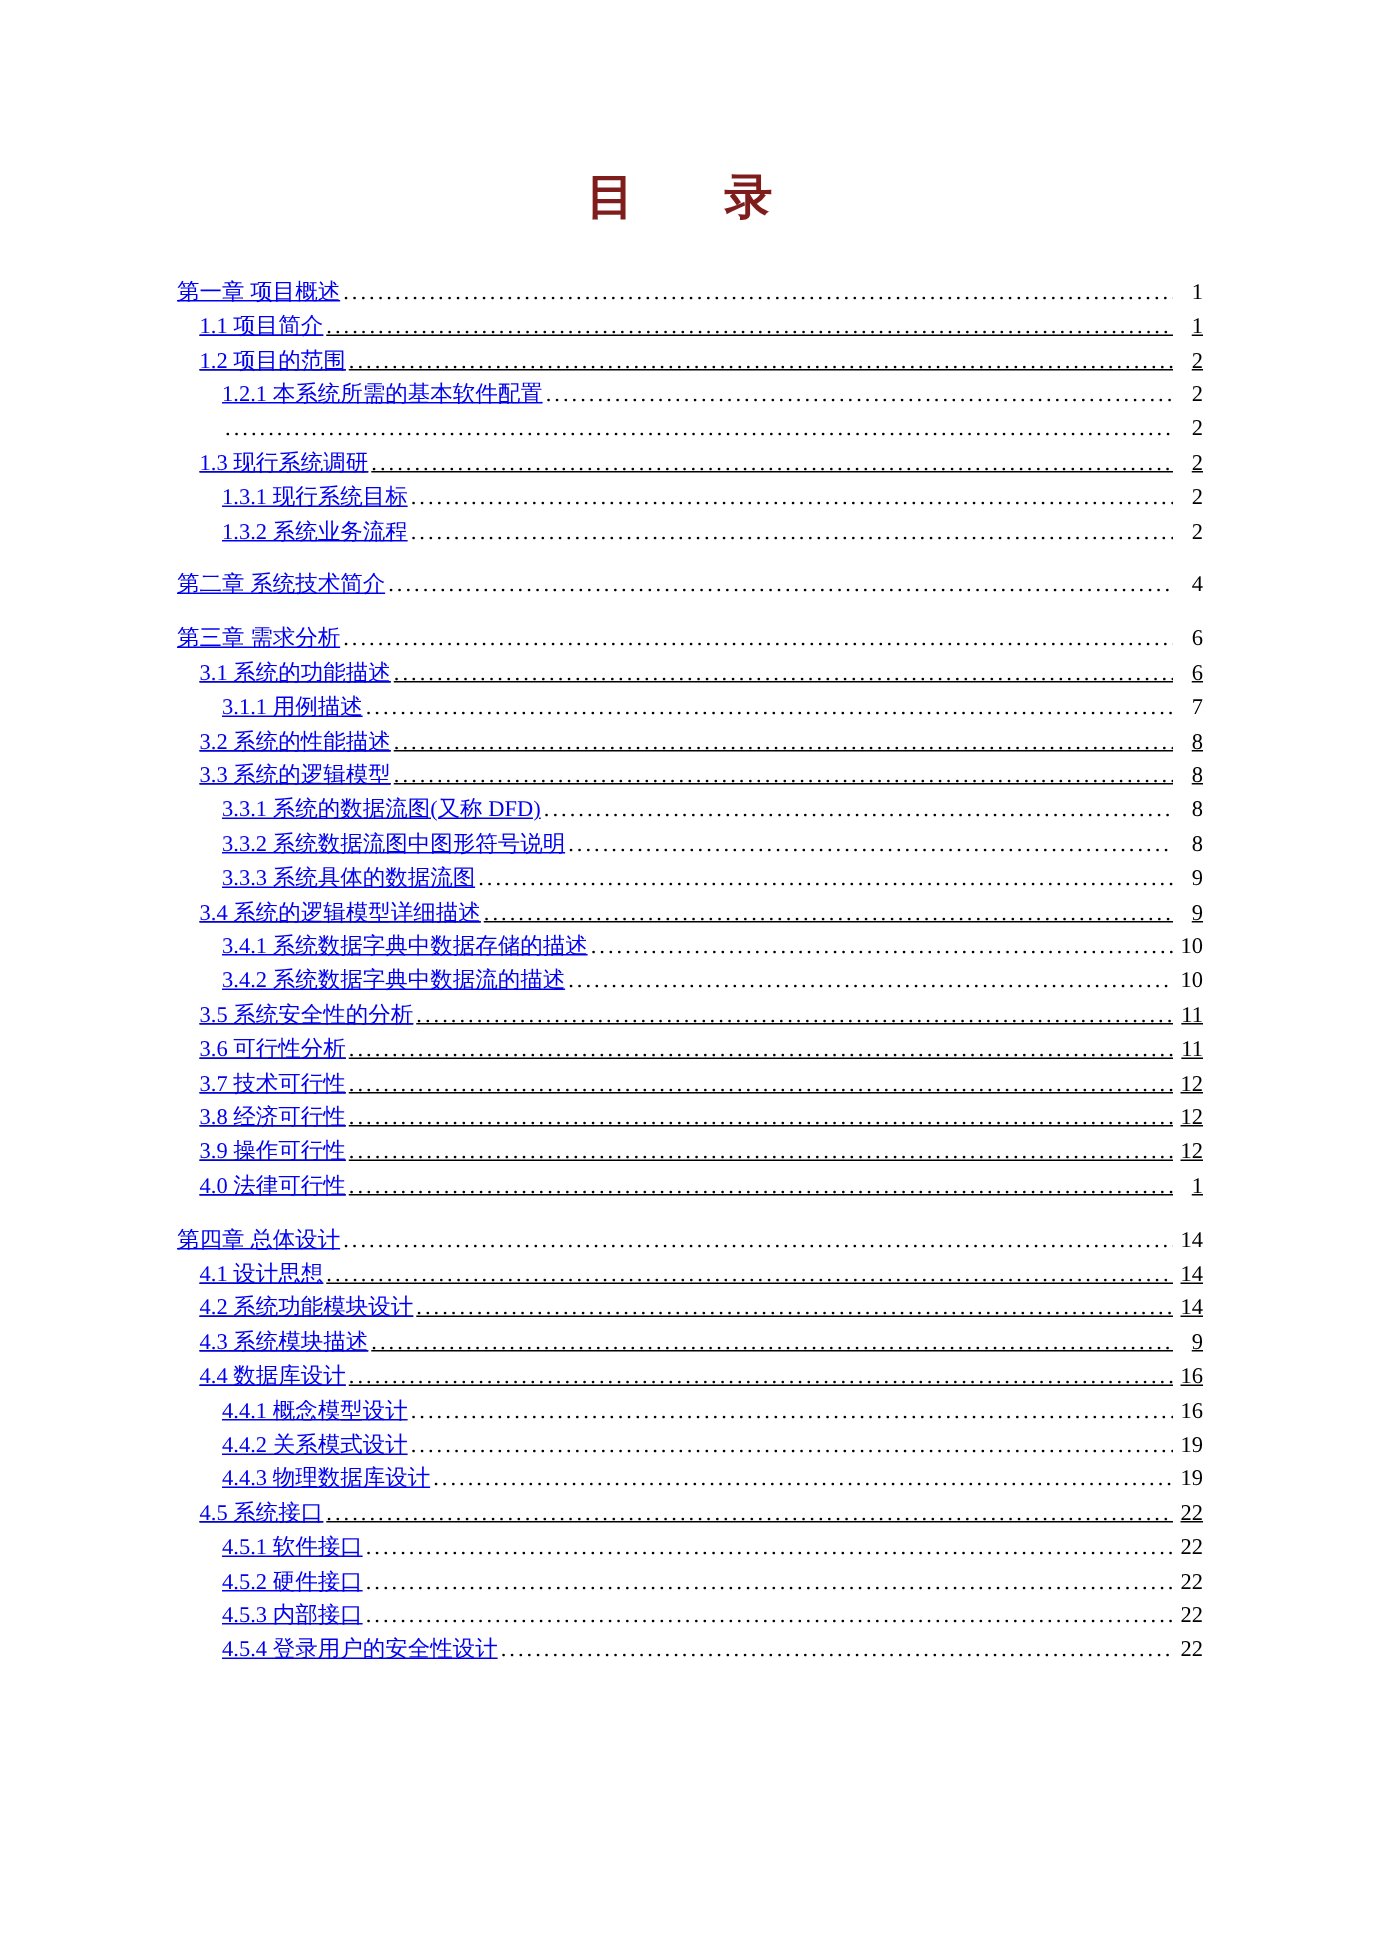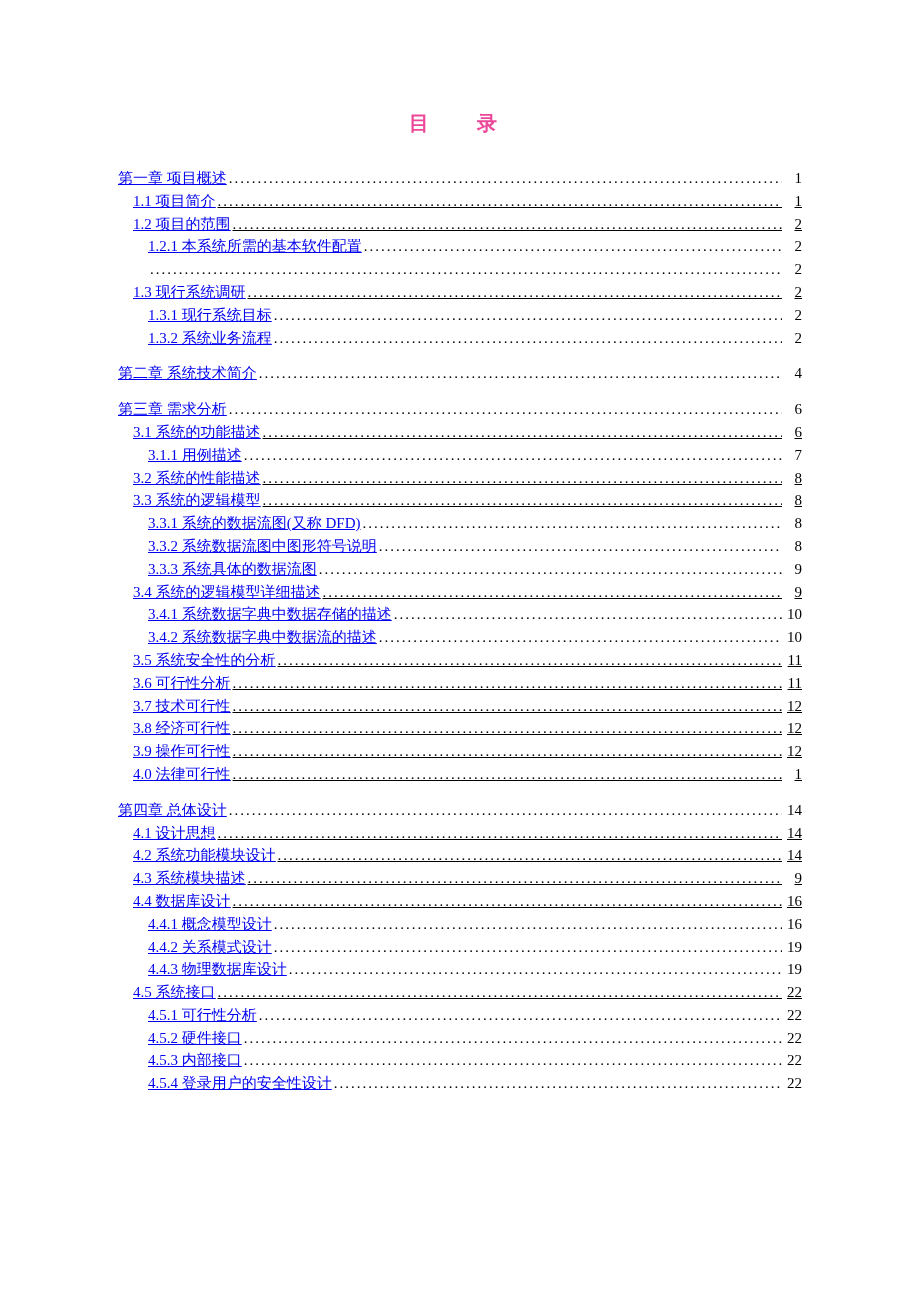--- a/index.html
+++ b/index.html
@@ -9,25 +9,25 @@
     }
     body {
       background: #ffffff;
       width: 920px;
       min-height: 1302px;
       font-family: "SimSun", "宋体", serif;
       padding: 110px 118px 0 118px;
     }
     .toc-title {
       text-align: center;
-      font-size: 20px;
+      font-size: 32px;
       font-weight: bold;
       letter-spacing: 14px;
       margin-bottom: 30px;
-      color: #ec4899;
+      color: #7f1d1d;
     }
     .toc-entry {
       display: flex;
       align-items: baseline;
       line-height: 1.52;
       font-size: 15px;
       color: #000;
     }
     .toc-entry.level-1 {
       margin-top: 13px;
@@ -242,21 +242,21 @@
       <a class="toc-text" href="#">4.4.3 物理数据库设计</a>
       <span class="toc-dots"></span>
       <span class="toc-page">19</span>
     </div>
     <div class="toc-entry level-2">
       <a class="toc-text" href="#">4.5 系统接口</a>
       <span class="toc-dots"></span>
       <span class="toc-page">22</span>
     </div>
     <div class="toc-entry level-3">
-      <a class="toc-text" href="#">4.5.1 可行性分析</a>
+      <a class="toc-text" href="#">4.5.1 软件接口</a>
       <span class="toc-dots"></span>
       <span class="toc-page">22</span>
     </div>
     <div class="toc-entry level-3">
       <a class="toc-text" href="#">4.5.2 硬件接口</a>
       <span class="toc-dots"></span>
       <span class="toc-page">22</span>
     </div>
     <div class="toc-entry level-3">
       <a class="toc-text" href="#">4.5.3 内部接口</a>

